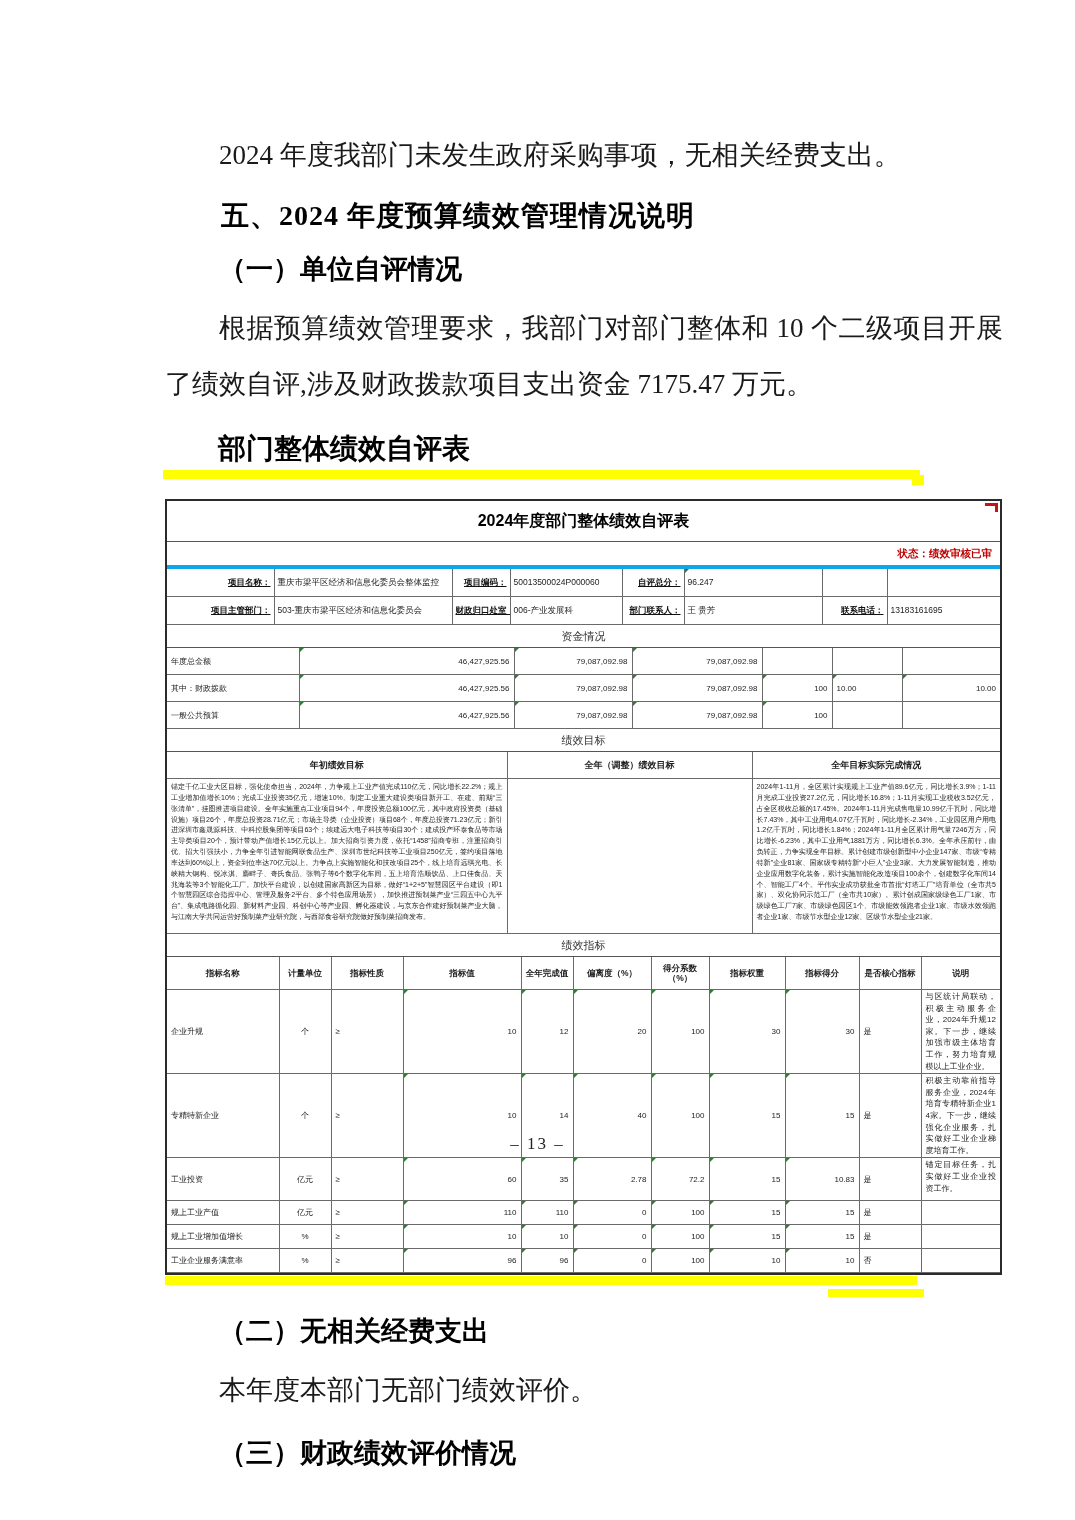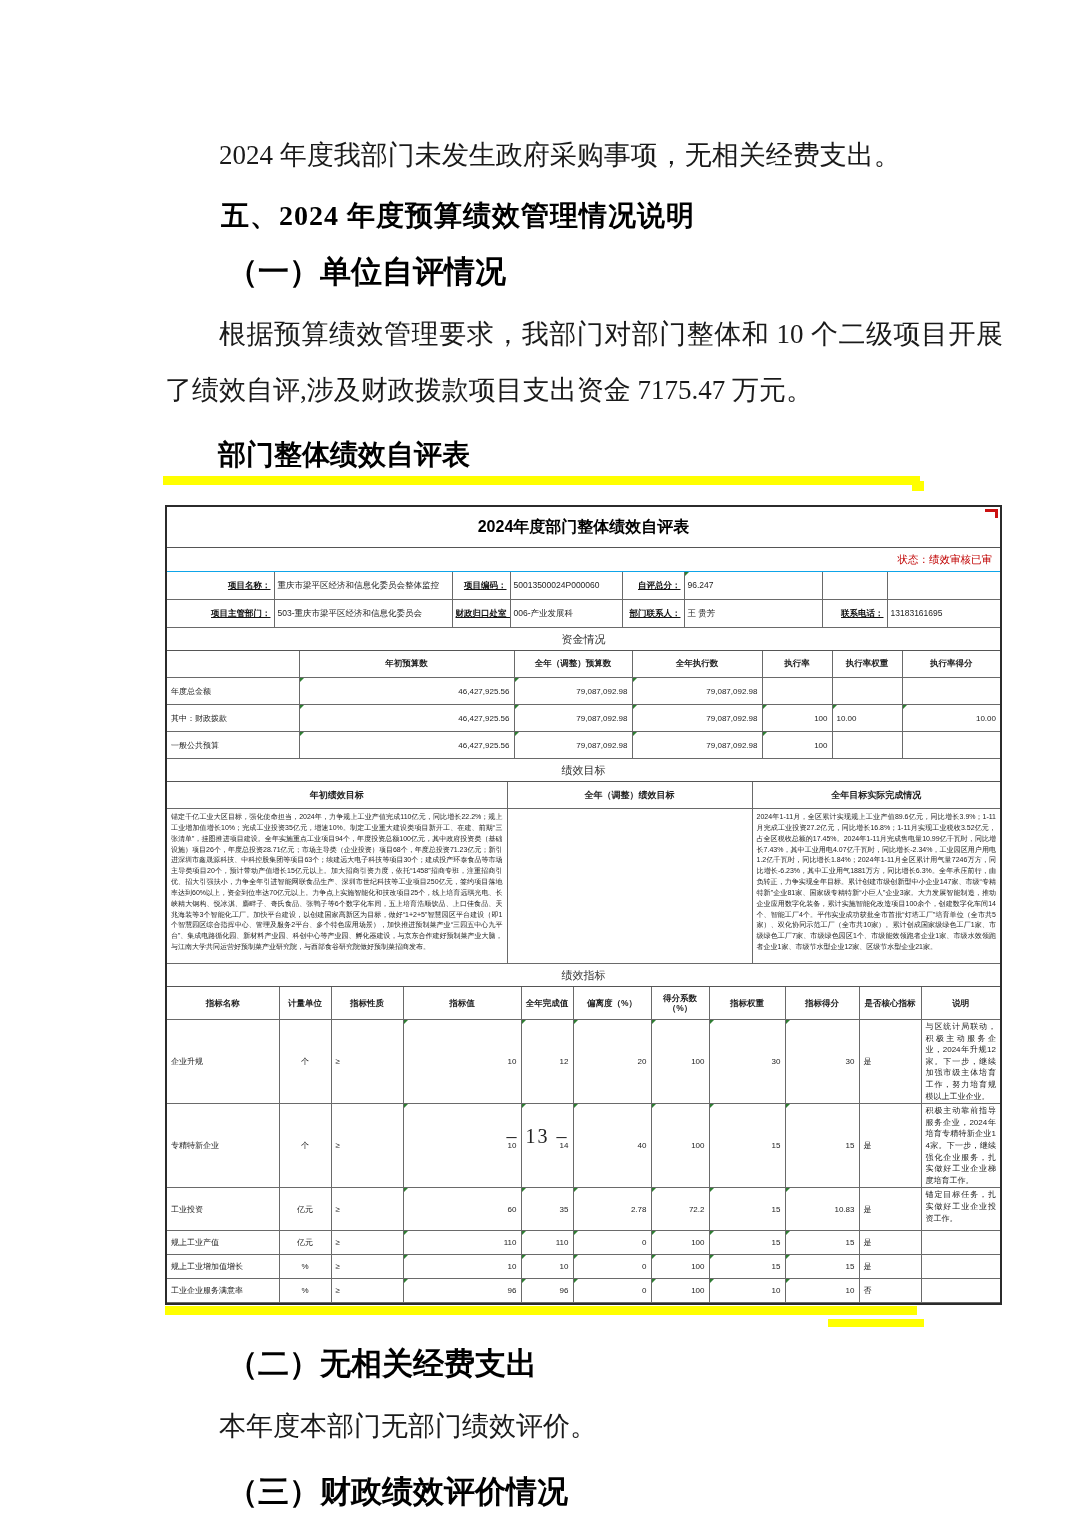--- a/index.html
+++ b/index.html
@@ -3,34 +3,34 @@
 <meta charset="utf-8">
 <style>
   html,body{margin:0;padding:0;background:#ffffff;}
   body{width:1075px;height:1520px;position:relative;font-family:"Liberation Serif",serif;color:#111;overflow:hidden;}
   .page{position:relative;width:1075px;height:1232px;box-sizing:border-box;padding:128px 72px 0 165px;}
 
   
   .para{font-size:27px;line-height:2.05;text-align:justify;word-break:break-all;margin:0;color:#1a1a1a;}
   .indent{text-indent:2em;}
   .h-main{font-size:28px;font-weight:bold;margin:14px 0 10px 0;text-indent:2em;color:#000;letter-spacing:1px;}
-  .h-sub{font-size:31px;font-weight:bold;margin:16px 0 14px 0;text-indent:2em;color:#000;}
+  .h-sub{font-size:27px;font-weight:bold;margin:16px 0 14px 0;text-indent:2em;color:#000;}
   .table-heading{font-size:28px;font-weight:bold;margin:18px 0 2px 53px;color:#000;}
   .hl{background:#ffff00;height:9px;position:relative;}
   .hl-top{width:757px;margin:2px 0 4px -2px;}
   .hl-hook{position:absolute;right:-4px;top:5px;width:12px;height:10px;background:#ffff00;}
   .hl-bottom{width:752px;margin:1px 0 0 0;}
   .hl-short{background:#ffff00;width:96px;height:8px;margin:4px 0 0 663px;}
 
   
   .eval-table{width:833px;border:2px solid #2b2b2b;background:#fff;font-family:"Liberation Sans",sans-serif;color:#222;margin-top:20px;}
   .t-title{position:relative;height:40px;line-height:40px;text-align:center;font-size:16px;font-weight:bold;color:#000;border-bottom:1px solid #555;}
   .red-mark{position:absolute;top:2px;right:2px;width:13px;height:3px;background:#cc1111;}
   .red-mark::after{content:"";position:absolute;right:0;top:0;width:3px;height:9px;background:#cc1111;}
-  .t-status{height:23px;line-height:23px;text-align:right;padding-right:8px;font-size:10.5px;font-weight:normal;color:#c00000;border-bottom:1px solid #0ea5e9;}
+  .t-status{height:23px;line-height:23px;text-align:right;padding-right:8px;font-size:10.5px;font-weight:bold;color:#c00000;border-bottom:4px solid #0ea5e9;}
   .band{height:22px;line-height:22px;text-align:center;font-size:11px;color:#333;border-bottom:1px solid #555;}
   table{border-collapse:collapse;table-layout:fixed;width:833px;}
   td,th{border:1px solid #6a6a6a;overflow:hidden;font-weight:normal;}
   table tr td:first-child, table tr th:first-child{border-left:none;}
   table tr td:last-child, table tr th:last-child{border-right:none;}
   table tr:first-child th, table tr:first-child td{border-top:none;}
   .info td{height:25px;font-size:8.5px;padding:1px 3px;}
   .lab{text-align:right;font-weight:bold;color:#111;white-space:nowrap;text-decoration:underline;}
   .val{text-align:left;color:#222;line-height:1.25;}
   .funds td,.funds th{height:24px;font-size:8px;padding:1px 4px;}
@@ -43,21 +43,21 @@
   .ind .r4 td,.ind .r5 td,.ind .r6 td{height:21px;}
   .name{text-align:left;}
   .ctr{text-align:center;}
   .lft{text-align:left;}
   .num{text-align:right;position:relative;}
   .num::before{content:"";position:absolute;top:0;left:0;border-top:4px solid #2e7d32;border-right:4px solid transparent;}
   .wl{text-align:left;position:relative;}
   .wl::before{content:"";position:absolute;top:0;left:0;border-top:4px solid #2e7d32;border-right:4px solid transparent;}
   .note{vertical-align:top;font-size:6.5px;line-height:1.45;text-align:justify;word-break:break-all;padding:2px 3px;color:#222;}
 
-  .footer{position:absolute;left:0;bottom:84px;width:100%;text-align:center;font-size:20px;color:#222;letter-spacing:2px;}
+  .footer{position:absolute;left:0;bottom:78px;width:100%;text-align:center;font-size:17px;color:#222;letter-spacing:2px;}
 </style>
 </head>
 <body>
 
 <div class="page">
 
   <p class="para indent">2024 年度我部门未发生政府采购事项，无相关经费支出。</p>
 
   <h2 class="h-main">五、2024 年度预算绩效管理情况说明</h2>
 
@@ -120,29 +120,20 @@
       <colgroup>
           <col style="width:132px">
           <col style="width:215px">
           <col style="width:118px">
           <col style="width:130px">
           <col style="width:70px">
           <col style="width:70px">
           <col style="width:98px">
         </colgroup>
       <tbody>
-          <tr>
-        <th></th>
-        <th>年初预算数</th>
-        <th>全年（调整）预算数</th>
-        <th>全年执行数</th>
-        <th>执行率</th>
-        <th>执行率权重</th>
-        <th>执行率得分</th>
-      </tr>
       <tr>
         <td class="name">年度总金额</td>
         <td class="num">46,427,925.56</td>
         <td class="num">79,087,092.98</td>
         <td class="num">79,087,092.98</td>
         <td></td>
         <td></td>
         <td></td>
       </tr>
       <tr>

